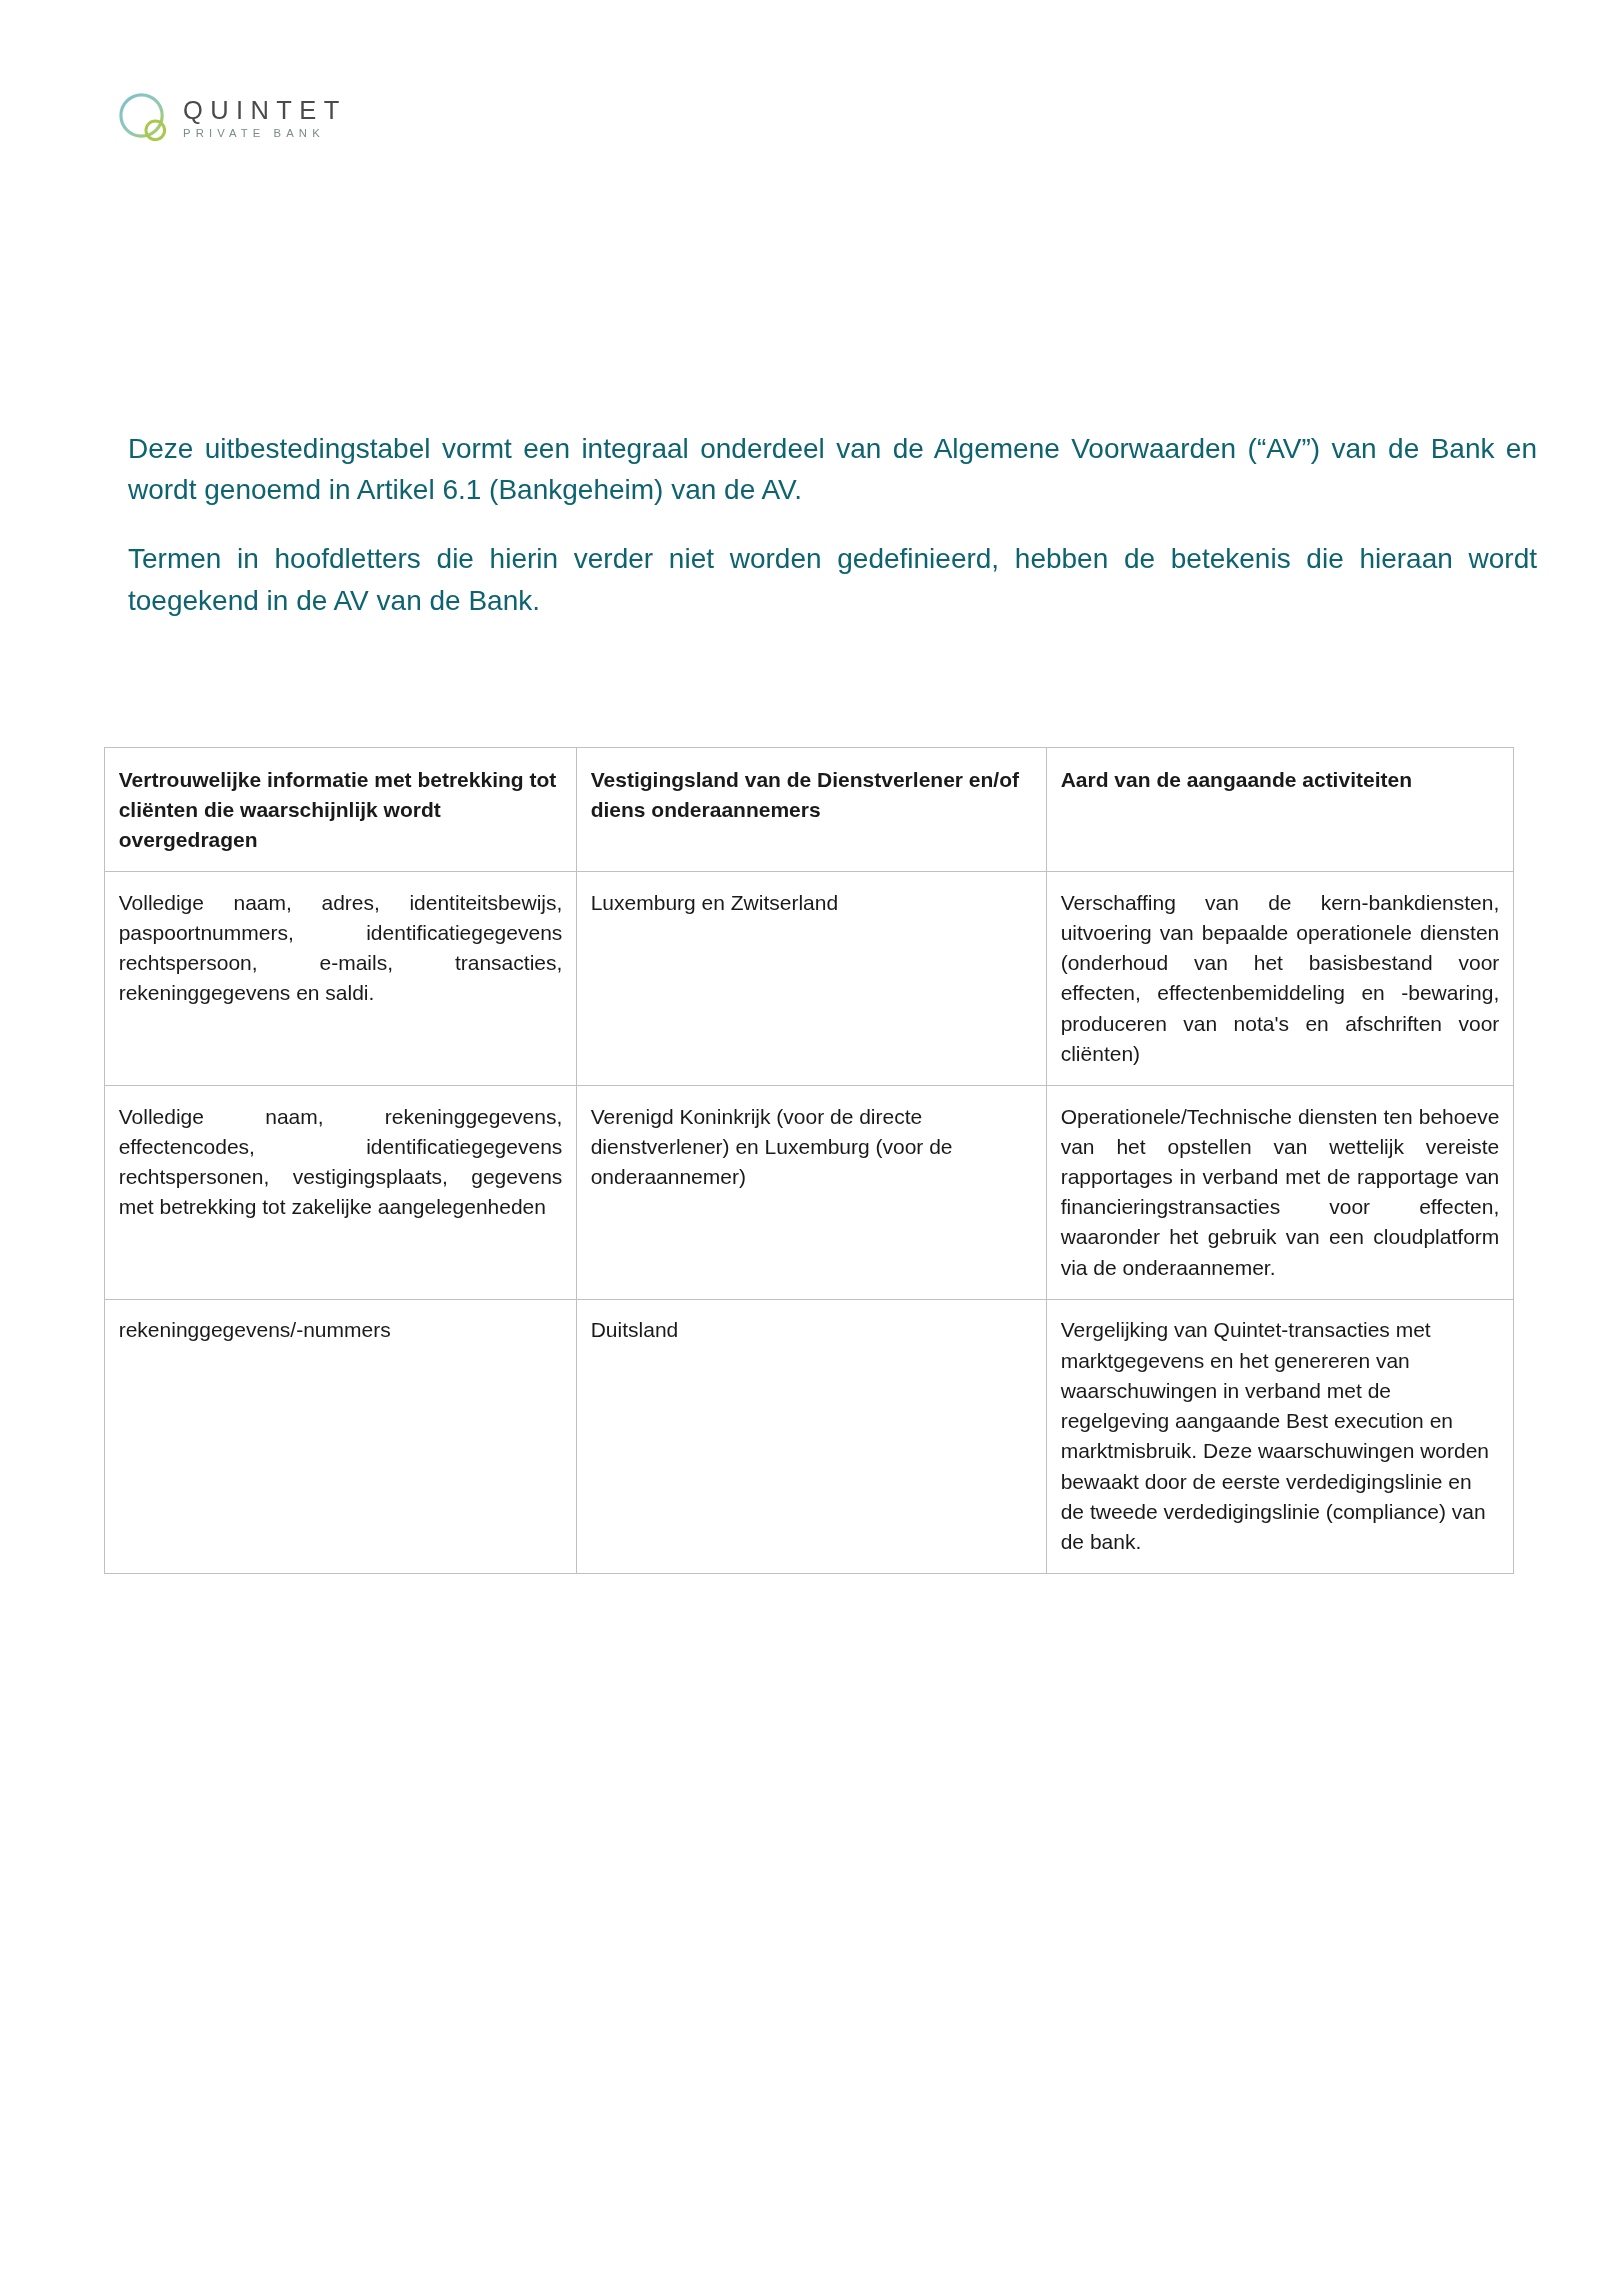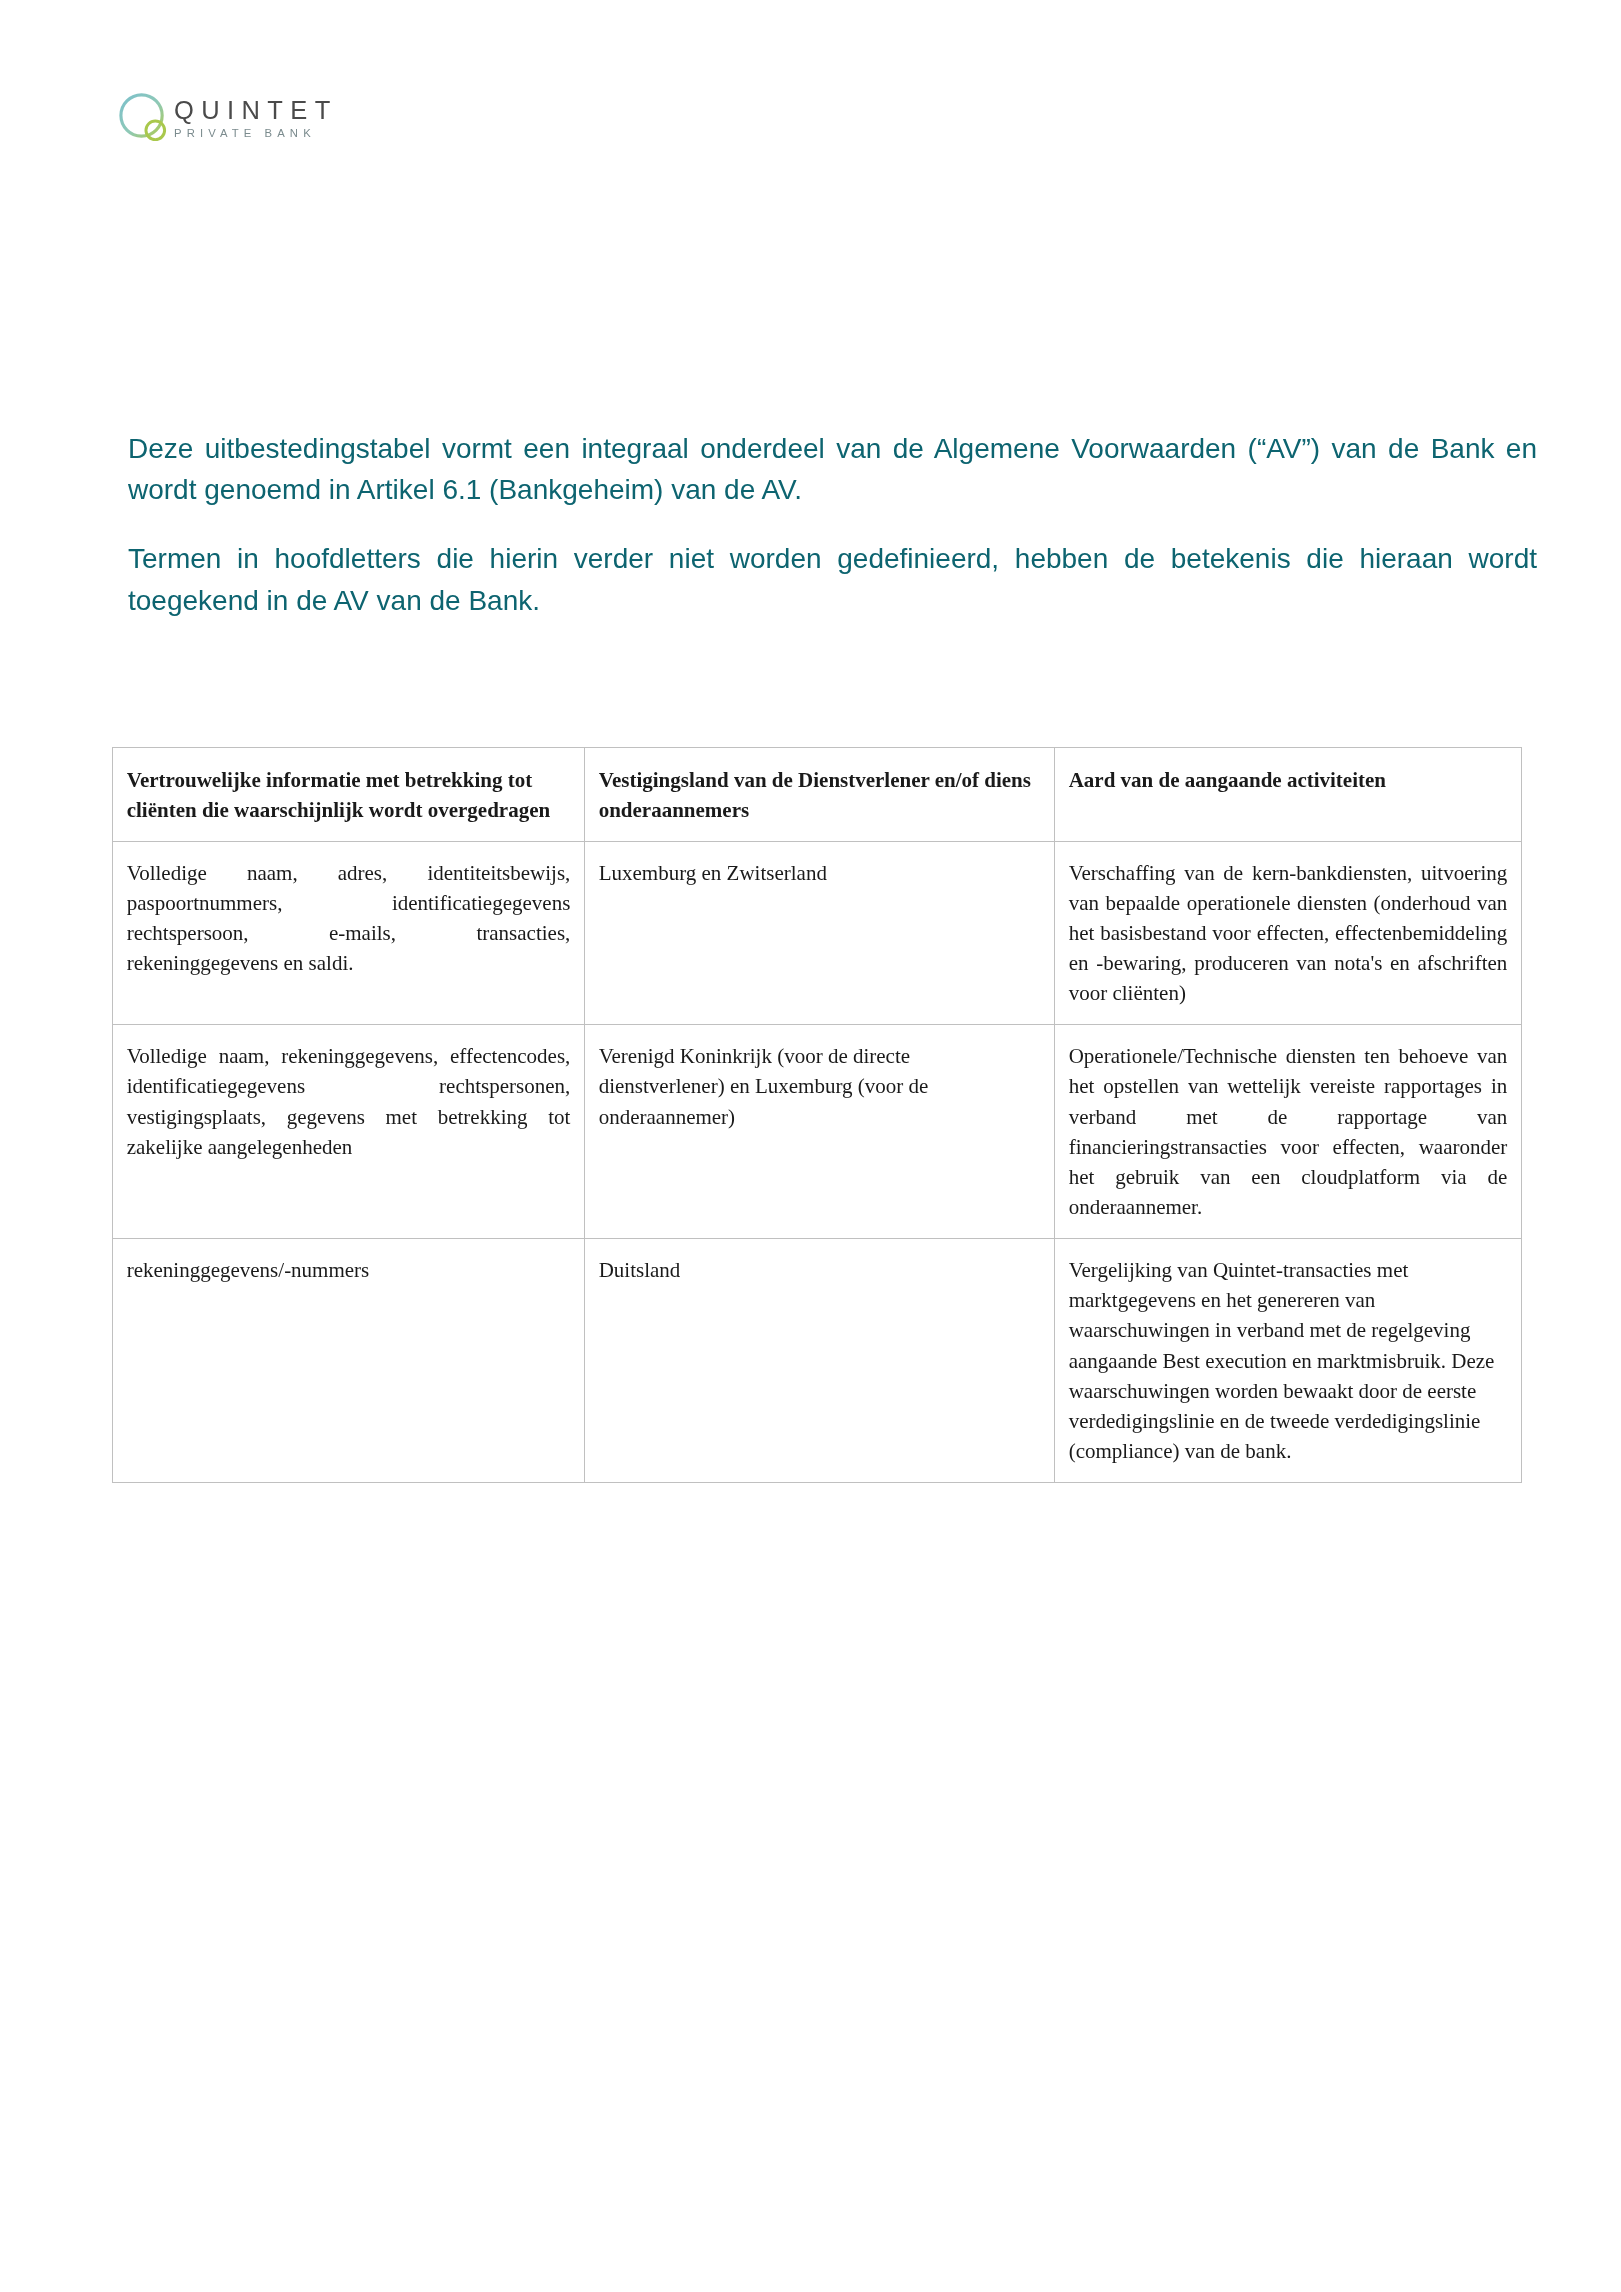--- a/index.html
+++ b/index.html
@@ -19,21 +19,21 @@
     overflow: hidden;
   }
 
   
   .logo-block {
     position: absolute;
     left: 116px;
     top: 90px;
     display: flex;
     align-items: center;
-    gap: 3px;
+    gap: 12px;
   }
   .logo-mark {
     width: 55px;
     height: 55px;
     flex: 0 0 auto;
     display: block;
   }
   .logo-words {
     display: flex;
     flex-direction: column;
@@ -80,24 +80,23 @@
   }
   .intro p {
     margin: 0 0 27.4px 0;
     text-align: justify;
   }
   .intro p:last-child { margin-bottom: 0; }
 
   
   .table-wrap {
     position: absolute;
-    left: 112px;
+    left: 104px;
     top: 747px;
     width: 1409px;
-    font-family: Liberation Serif, serif;
   }
   table.outsourcing {
     border-collapse: collapse;
     width: 100%;
     table-layout: fixed;
   }
   table.outsourcing th,
   table.outsourcing td {
     border: 1px solid #c0c0c0;
     vertical-align: top;

